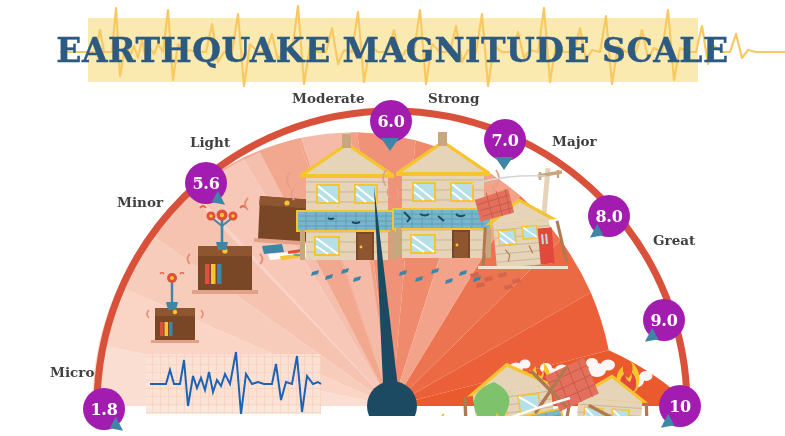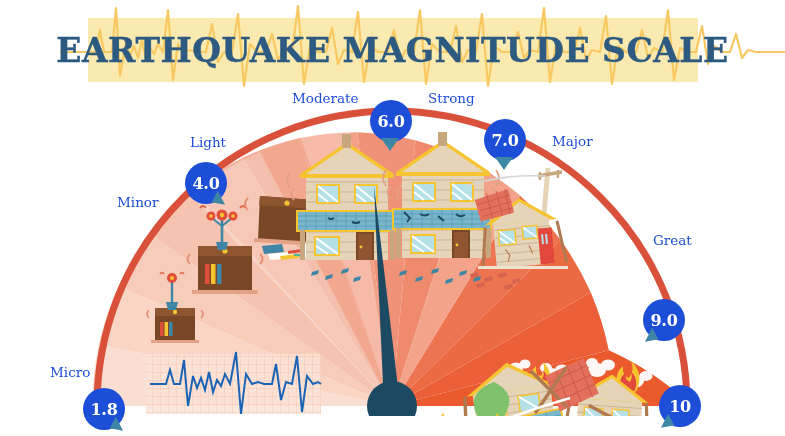--- a/index.html
+++ b/index.html
@@ -14,26 +14,26 @@
   #title{position:absolute;left:0;top:0;width:785px;height:64px;
          display:flex;align-items:center;justify-content:center;
          font-family:"DejaVu Serif",serif;font-weight:bold;font-size:33px;
          letter-spacing:.5px;color:#2d5a80;white-space:nowrap;
          -webkit-text-stroke:0.4px #2d5a80;}
 
   
   #gauge{position:absolute;left:0;top:76px;width:785px;height:340px;}
 
   
-  .cat{position:absolute;font-family:"DejaVu Serif",serif;font-weight:normal;
-       font-size:13.5px;color:#1d4ed8;white-space:nowrap;}
+  .cat{position:absolute;font-family:"DejaVu Serif",serif;font-weight:bold;
+       font-size:13.5px;color:#404040;white-space:nowrap;}
 
   
   .bub{position:absolute;width:42px;height:42px;border-radius:50%;
-       background:#1d4ed8;color:#ffffff;
+       background:#a21caf;color:#ffffff;
        display:flex;align-items:center;justify-content:center;
        font-family:"DejaVu Serif",serif;font-weight:bold;font-size:16px;
        letter-spacing:-.3px;}
   .bub .tail{position:absolute;width:0;height:0;}
   
   .t-dr .tail{bottom:-2px;right:0px;
       border-left:13px solid #3e86a6;border-top:9px solid transparent;
       border-bottom:4px solid transparent;transform:rotate(28deg);}
   
   .t-dl .tail{bottom:-2px;left:0px;
@@ -454,30 +454,34 @@
   <div class="cat" style="left:428px;top:90px">Strong</div>
   <div class="cat" style="left:552px;top:133px">Major</div>
   <div class="cat" style="left:653px;top:232px">Great</div>
 
   <div class="bub t-dr" style="left:83px;top:388px">
       <span class="tail"></span>
       <span>1.8</span>
     </div>
   <div class="bub t-dr" style="left:185px;top:162px">
       <span class="tail"></span>
-      <span>4.0</span>
+      <span>5.6</span>
     </div>
   <div class="bub t-d" style="left:370px;top:100px">
       <span class="tail"></span>
       <span>6.0</span>
     </div>
   <div class="bub t-d" style="left:484px;top:119px">
       <span class="tail"></span>
       <span>7.0</span>
     </div>
+  <div class="bub t-dl" style="left:588px;top:195px">
+      <span class="tail"></span>
+      <span>8.0</span>
+    </div>
   <div class="bub t-dl" style="left:643px;top:299px">
       <span class="tail"></span>
       <span>9.0</span>
     </div>
   <div class="bub t-dl" style="left:659px;top:385px">
       <span class="tail"></span>
       <span>10</span>
     </div>
 
 </div>

